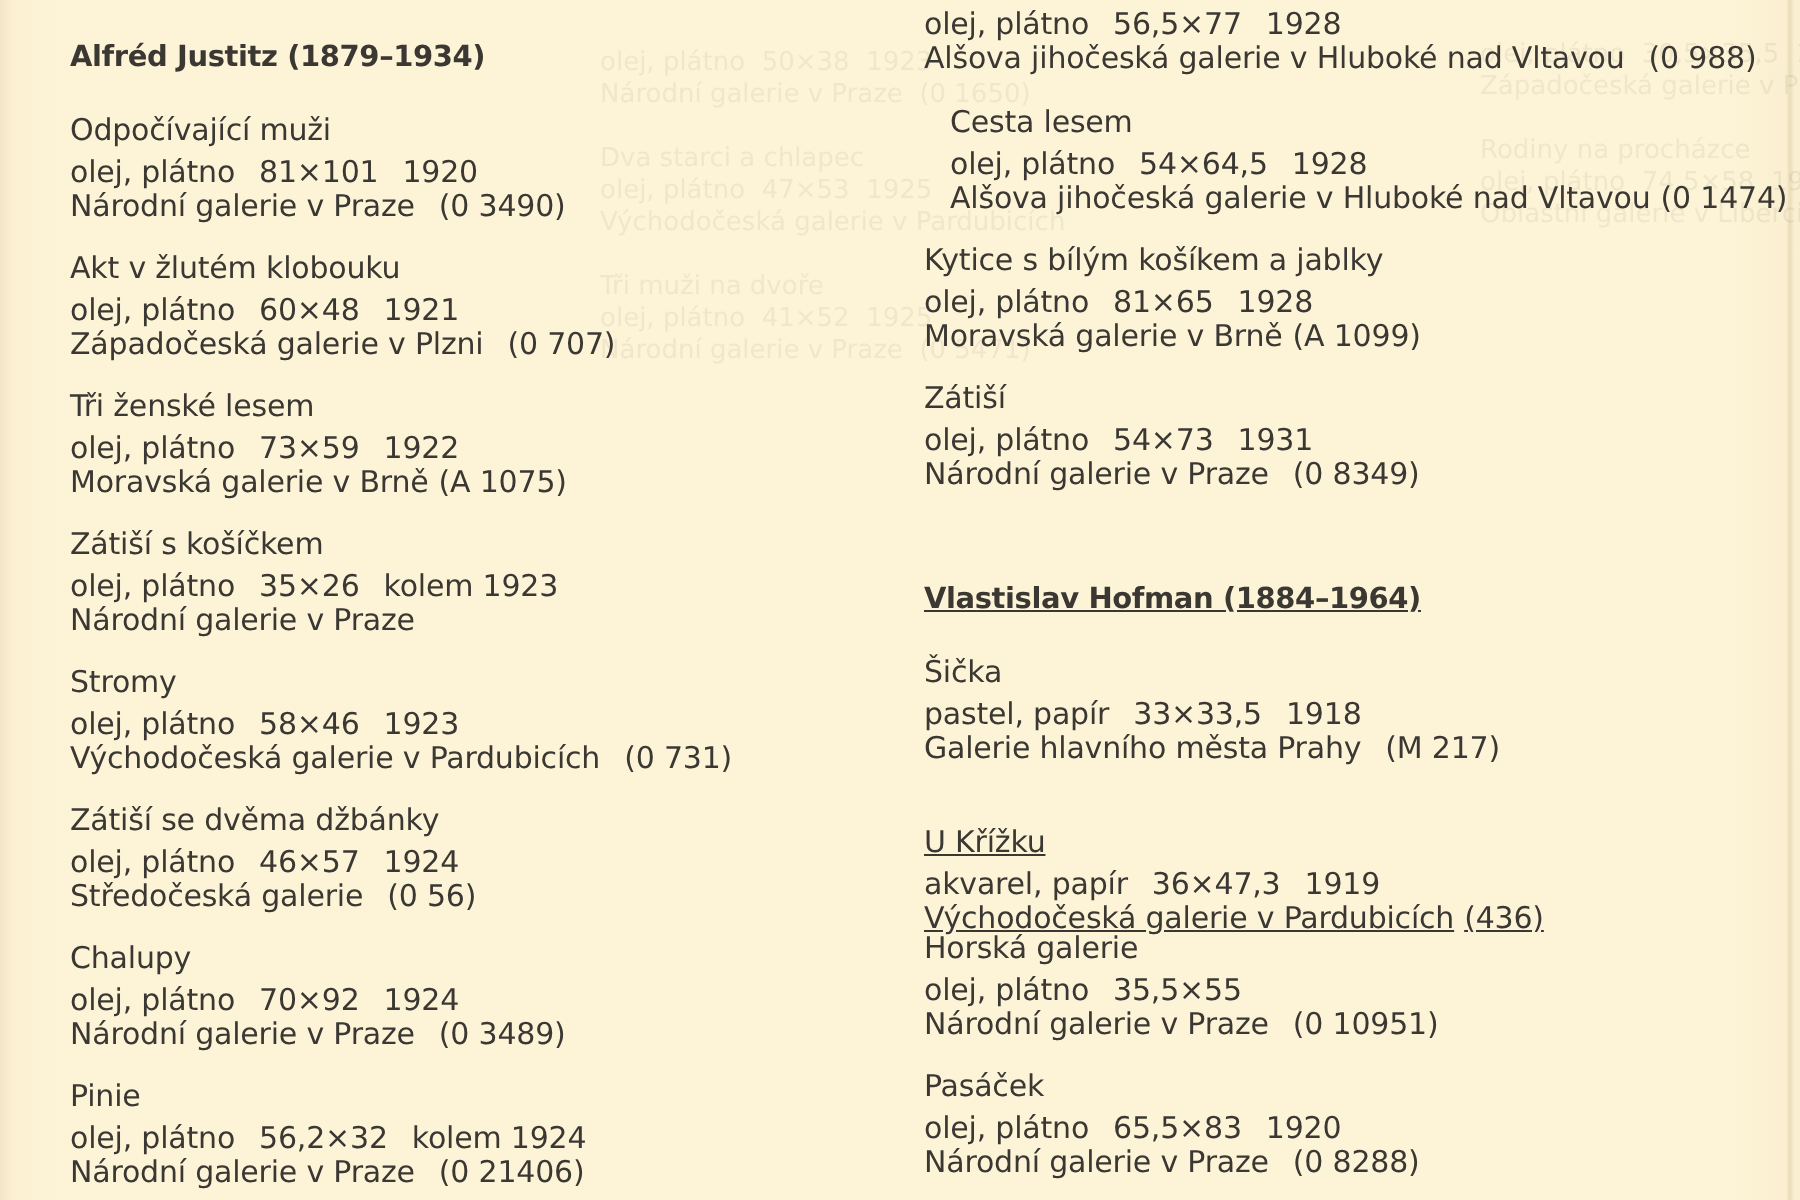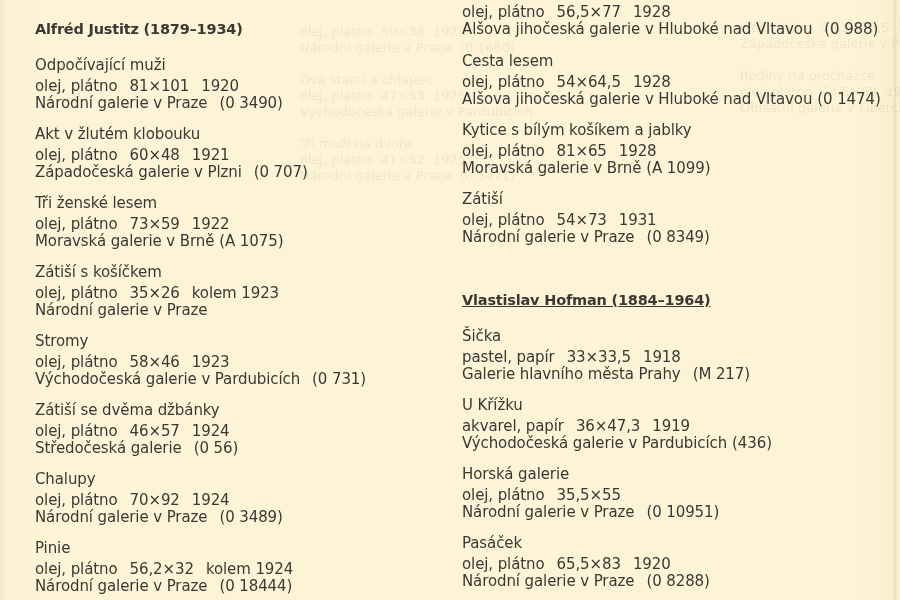--- a/index.html
+++ b/index.html
@@ -99,31 +99,31 @@
 
     <div class="entry" style="top:470px;">
       <div class="title">Chalupy</div>
       <div class="meta"><span>olej, plátno</span><span class="gap1">70×92</span><span class="gap2">1924</span></div>
       <div class="loc"><span>Národní galerie v Praze</span><span class="inv">(0 3489)</span></div>
     </div>
 
     <div class="entry" style="top:539px;">
       <div class="title">Pinie</div>
       <div class="meta"><span>olej, plátno</span><span class="gap1">56,2×32</span><span class="gap2">kolem 1924</span></div>
-      <div class="loc"><span>Národní galerie v Praze</span><span class="inv">(0 18444)</span></div>
+      <div class="loc"><span>Národní galerie v Praze</span><span class="inv">(0 21406)</span></div>
     </div>
   </div>
 
   <div class="col right">
     <div class="entry" style="top:4px;">
       <div class="meta"><span>olej, plátno</span><span class="gap1">56,5×77</span><span class="gap2">1928</span></div>
       <div class="loc"><span>Alšova jihočeská galerie v Hluboké nad Vltavou</span><span class="inv">(0 988)</span></div>
     </div>
 
-    <div class="entry" style="top:52px;">
+    <div class="entry" style="top:52px;margin-left:13px;">
       <div class="title">Cesta lesem</div>
       <div class="meta"><span>olej, plátno</span><span class="gap1">54×64,5</span><span class="gap2">1928</span></div>
       <div class="loc"><span>Alšova jihočeská galerie v Hluboké nad Vltavou</span><span style="margin-left:5px">(0 1474)</span></div>
     </div>
 
     <div class="entry" style="top:121px;">
       <div class="title">Kytice s bílým košíkem a jablky</div>
       <div class="meta"><span>olej, plátno</span><span class="gap1">81×65</span><span class="gap2">1928</span></div>
       <div class="loc"><span>Moravská galerie v Brně</span><span style="margin-left:5px">(A 1099)</span></div>
     </div>
@@ -135,21 +135,21 @@
     </div>
 
     <div class="artist" style="top:292px;text-decoration:underline;">Vlastislav Hofman (1884–1964)</div>
 
     <div class="entry" style="top:327px;">
       <div class="title">Šička</div>
       <div class="meta"><span>pastel, papír</span><span class="gap1">33×33,5</span><span class="gap2">1918</span></div>
       <div class="loc"><span>Galerie hlavního města Prahy</span><span class="inv">(M 217)</span></div>
     </div>
 
-    <div class="entry" style="top:396px;">
+    <div class="entry" style="top:412px;text-decoration:underline;">
       <div class="title">U Křížku</div>
       <div class="meta"><span>akvarel, papír</span><span class="gap1">36×47,3</span><span class="gap2">1919</span></div>
       <div class="loc"><span>Východočeská galerie v Pardubicích</span><span style="margin-left:5px">(436)</span></div>
     </div>
 
     <div class="entry" style="top:465px;">
       <div class="title">Horská galerie</div>
       <div class="meta"><span>olej, plátno</span><span class="gap1">35,5×55</span><span class="gap2"></span></div>
       <div class="loc"><span>Národní galerie v Praze</span><span class="inv">(0 10951)</span></div>
     </div>

